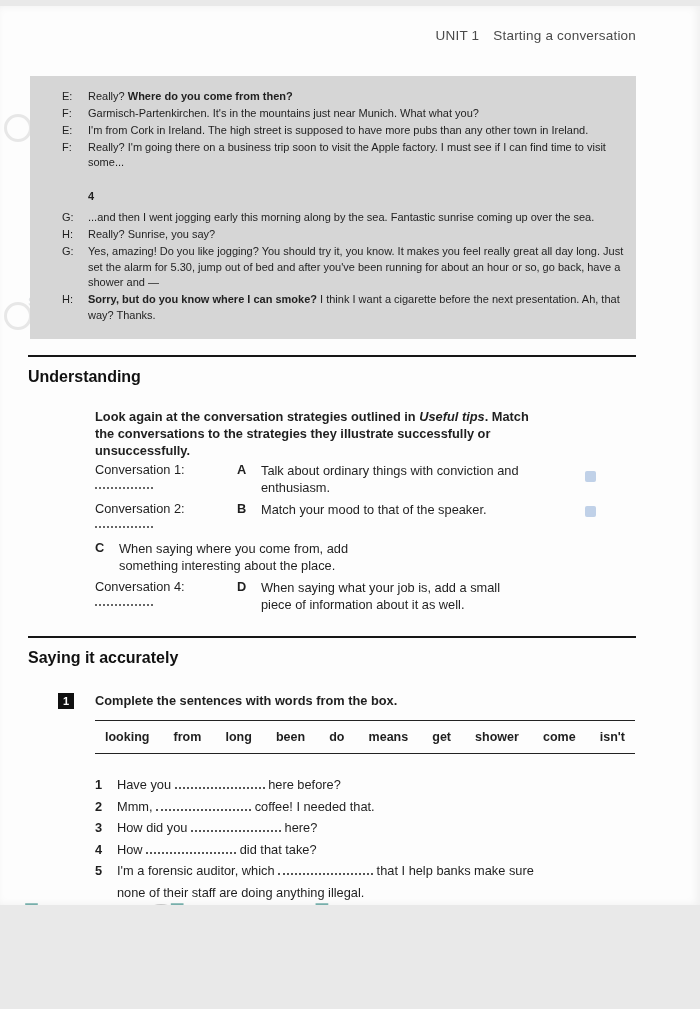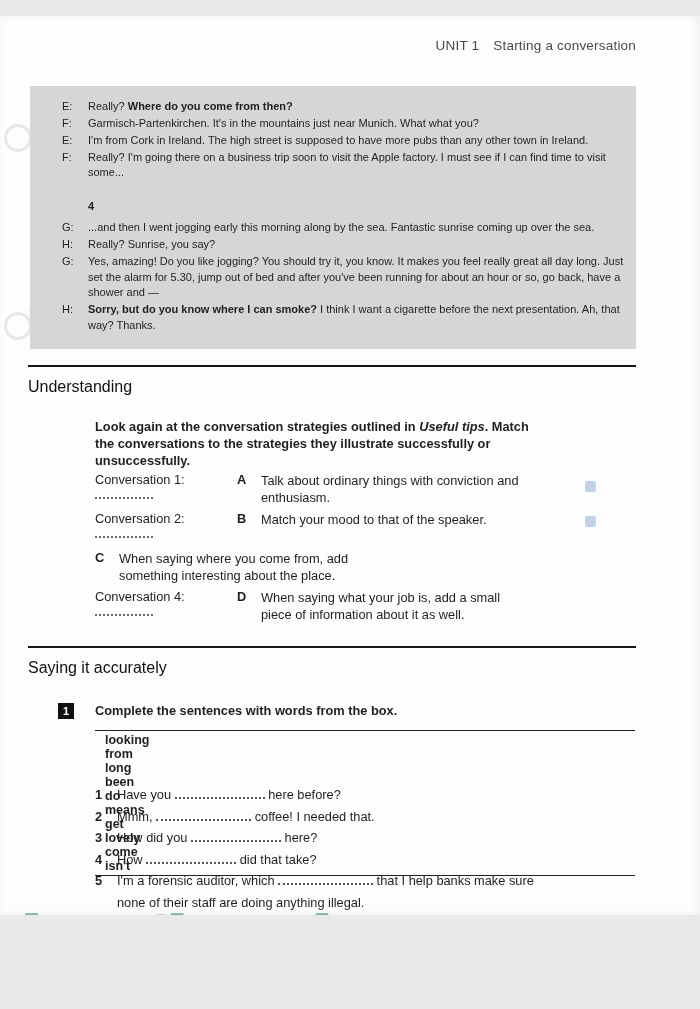--- a/index.html
+++ b/index.html
@@ -1,55 +1,55 @@
 <!DOCTYPE html>
 <html><head>
 <meta charset="utf-8">
 <style>
   html,body{margin:0;padding:0;background:#e9e9e9;}
   .page{
     position:relative;width:700px;height:899px;background:#fdfdfd;
     font-family:"Liberation Sans", sans-serif;color:#1f1f1f;overflow:hidden;
-    margin:16px auto;box-shadow:inset -3px 0 8px rgba(0,0,0,.06);
+    margin:6px auto;box-shadow:inset -3px 0 8px rgba(0,0,0,.06);
   }
   
   .hdr{position:absolute;top:22px;right:64px;font-size:13.5px;color:#4a4a4a;letter-spacing:.2px;}
   .hdr .unit{margin-right:14px;}
   
   .dbox{position:absolute;left:30px;top:70px;width:606px;background:#d6d6d6;
         padding:11px 0 16px 0;box-sizing:border-box;}
   .dline{display:flex;font-size:11px;line-height:15.5px;margin-top:1.5px;}
   .dline .spk{flex:0 0 26px;margin-left:32px;font-weight:normal;}
   .dline .dtext{flex:1;padding-right:8px;}
   .dline.dnum{margin-top:18px;margin-bottom:6px;}
   .b{font-weight:bold;}
   .i{font-style:italic;}
   
   .rule{position:absolute;left:28px;width:608px;border-top:2px solid #161616;height:0;}
   .r1{top:349px;} .r2{top:630px;}
-  .shead{position:absolute;left:28px;font-size:16px;font-weight:normal;color:#111;margin:0;}
+  .shead{position:absolute;left:28px;font-size:16px;font-weight:bold;color:#111;margin:0;}
   .h-und{top:362px;} .h-acc{top:643px;}
   
   .intro{position:absolute;left:95px;top:402px;width:452px;font-size:12.8px;
          font-weight:bold;line-height:17px;}
   .match{position:absolute;left:95px;top:456px;width:530px;}
   .mrow{display:flex;min-height:39px;align-items:flex-start;}
   .mleft{flex:0 0 142px;font-size:12.8px;}
   .adots{display:block;width:58px;height:9px;border-bottom:2px dotted #666;margin-top:1px;}
   .mletter{flex:0 0 24px;font-weight:bold;font-size:12.8px;}
   .mtext{flex:0 0 272px;font-size:12.8px;line-height:17px;}
   
   .exhead{position:absolute;left:58px;top:687px;display:flex;align-items:flex-start;}
   .numbox{flex:0 0 16px;width:16px;height:16px;background:#101010;color:#fff;
           font-size:11px;font-weight:bold;text-align:center;line-height:16px;margin-right:21px;}
   .extitle{font-size:12.8px;font-weight:bold;line-height:16px;}
   .wordbox{position:absolute;left:95px;top:714px;width:540px;box-sizing:border-box;
            border-top:1.5px solid #222;border-bottom:1.5px solid #222;
-           padding:2px 10px;display:flex;justify-content:space-between;
-           font-size:12.5px;font-weight:bold;flex-direction:column;}
+           padding:9px 10px;display:flex;justify-content:space-between;
+           font-size:12.5px;font-weight:bold;}
   .sentences{position:absolute;left:95px;top:768px;width:540px;font-size:12.8px;line-height:21.5px;}
   .srow{display:flex;}
   .snum{flex:0 0 22px;font-weight:bold;}
   .stext{flex:1;}
   .blank{display:inline-block;height:11px;border-bottom:2px dotted #555;vertical-align:baseline;}
   
   .gh{position:absolute;color:#3c4c5c;opacity:.13;filter:blur(.3px);font-size:11px;white-space:nowrap;}
   .gh0{right:72px;top:72px;font-weight:bold;}
   .gh1{right:72px;top:90px;font-weight:bold;}
   .gh2{right:72px;top:107px;font-weight:bold;}
@@ -182,21 +182,21 @@
     <span class="extitle">Complete the sentences with words from the box.</span>
   </div>
   <div class="wordbox" id="word-box">
       <span>looking</span>
       <span>from</span>
       <span>long</span>
       <span>been</span>
       <span>do</span>
       <span>means</span>
       <span>get</span>
-      <span>lovely</span>
+      <span>shower</span>
       <span>come</span>
       <span>isn't</span>
     </div>
   <div class="sentences" id="sentence-rows">
       <div class="srow">
         <span class="snum">1</span>
         <div class="stext">Have you <span class="blank" style="width: 90px;"></span> here before?</div>
       </div>
       <div class="srow">
         <span class="snum">2</span>

